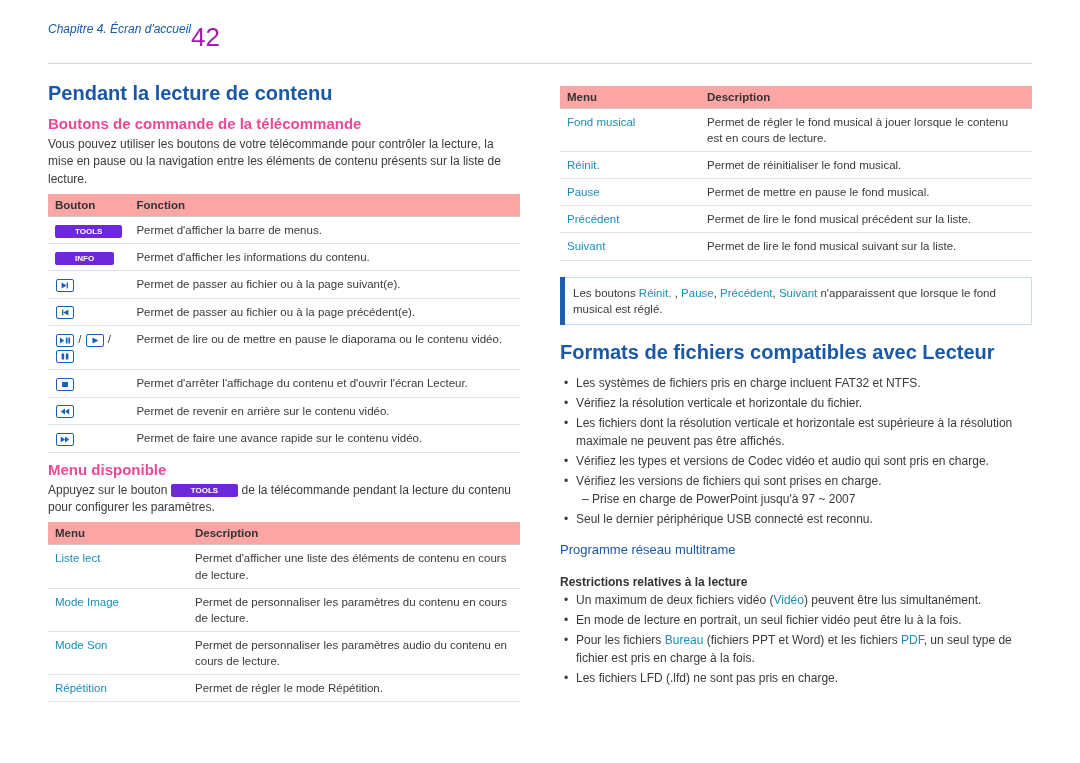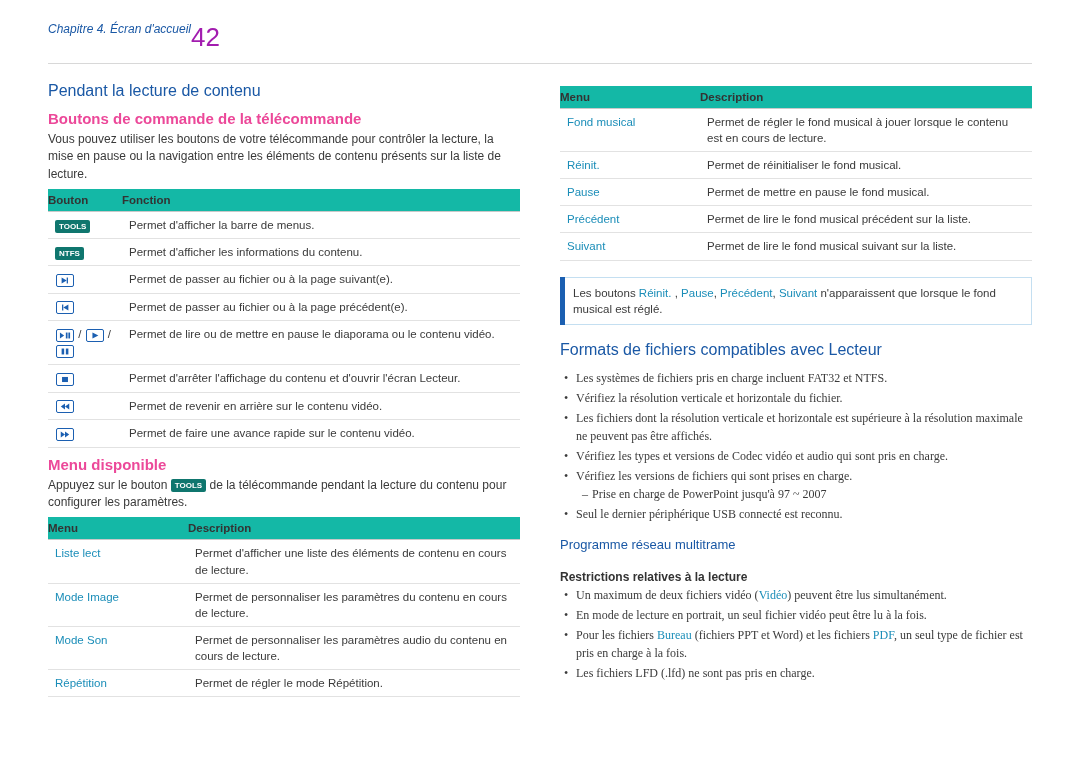--- a/index.html
+++ b/index.html
@@ -3,34 +3,34 @@
 <meta charset="utf-8">
 <style>
   * { box-sizing: border-box; margin: 0; padding: 0; }
   body { font-family: Arial, Helvetica, sans-serif; font-size: 12px; color: #3a3a3a; width: 1080px; height: 763px; background: #fff; padding: 22px 48px 20px 48px; position: relative; }
   .top-row { display: flex; justify-content: flex-start; align-items: flex-start; margin-bottom: 10px; }
   .chapter { color: #1a58a5; font-size: 12px; font-style: italic; }
   .page-num { color: #a21caf; font-size: 26px; font-weight: 400; }
   .hr { border: none; border-top: 1px solid #d8d8d8; margin-bottom: 18px; }
   .cols { display: flex; gap: 40px; }
   .col { width: 472px; }
-  h1 { color: #1a58a5; font-size: 16px; font-weight: 400; margin-bottom: 10px; }
+  h1 { color: #1a58a5; font-size: 20px; font-weight: 700; margin-bottom: 10px; }
   h2.sec { color: #ec4899; font-size: 15px; font-weight: 600; margin: 8px 0 4px 0; }
   h3.sub { color: #1a58a5; font-size: 13px; font-weight: 500; margin: 14px 0 18px 0; }
   h4.sub2 { color: #333; font-size: 12px; font-weight: 700; margin: 6px 0 2px 0; }
   p { line-height: 1.45; margin: 2px 0 6px 0; }
   table { width: 100%; border-collapse: collapse; margin: 4px 0 8px 0; }
-  th { background: #14b8a6; color: #333; text-align: left; font-weight: 700; padding: 5px 0; font-size: 11.5px; border-bottom: 1px solid #c9c9c9; }
+  th { background: #fca5a5; color: #333; text-align: left; font-weight: 700; padding: 5px 7px; font-size: 11.5px; border-bottom: 1px solid #c9c9c9; }
   td { padding: 5px 7px; border-bottom: 1px solid #e2e2e2; vertical-align: top; line-height: 1.4; font-size: 11.5px; }
   td.lbl { color: #1a8db8; width: 140px; }
   td.btncell { width: 74px; }
-  .pill { display: inline-block; background: #0f766e; color: #fff; font-size: 8px; font-weight: 700; padding: 1px 4px; border-radius: 2px; line-height: 11px; vertical-align: middle; }
+  .pill { display: inline-block; background: #6d28d9; color: #fff; font-size: 8px; font-weight: 700; padding: 1px 20px; border-radius: 2px; line-height: 11px; vertical-align: middle; }
   .ibtn { display: inline-block; width: 18px; height: 13px; border: 1px solid #1b5fb1; border-radius: 2px; position: relative; vertical-align: middle; margin: 1px 1px; background: #fff; }
   .ibtn svg { position: absolute; top: 0; left: 0; width: 100%; height: 100%; }
-  ul.bul { list-style: none; padding-left: 4px; font-family: Liberation Serif, serif; }
+  ul.bul { list-style: none; padding-left: 4px; }
   ul.bul > li { position: relative; padding-left: 12px; line-height: 1.5; margin: 2px 0; }
   ul.bul > li::before { content: "•"; position: absolute; left: 0; top: 0; }
   ul.bul ul { list-style: none; padding-left: 6px; }
   ul.bul ul li { position: relative; padding-left: 10px; }
   ul.bul ul li::before { content: "–"; position: absolute; left: 0; top: 0; }
   .note { display: flex; margin: 16px 0; }
   .note-bar { width: 5px; background: #1b5fb1; flex-shrink: 0; }
   .note-body { border: 1px solid #c4dff1; border-left: none; padding: 7px 8px; flex: 1; line-height: 1.4; font-size: 11.5px; }
   .inl-link { color: #1a8db8; }
 </style>
@@ -57,21 +57,21 @@
           <th>Bouton</th>
           <th>Fonction</th>
         </tr>
       </thead>
       <tbody>
         <tr>
           <td class="btncell"><span class="pill">TOOLS</span></td>
           <td>Permet d'afficher la barre de menus.</td>
         </tr>
         <tr>
-          <td class="btncell"><span class="pill">NTFS</span></td>
+          <td class="btncell"><span class="pill">INFO</span></td>
           <td>Permet d'afficher les informations du contenu.</td>
         </tr>
         <tr>
           <td class="btncell">
             <span class="ibtn"><svg viewBox="0 0 18 13">
                   <polygon points="5,3 11,6.5 5,10" fill="#1b5fb1"></polygon>
                   <rect x="11" y="3" width="1.5" height="7" fill="#1b5fb1"></rect>
                 </svg></span>
           </td>
           <td>Permet de passer au fichier ou à la page suivant(e).</td>

